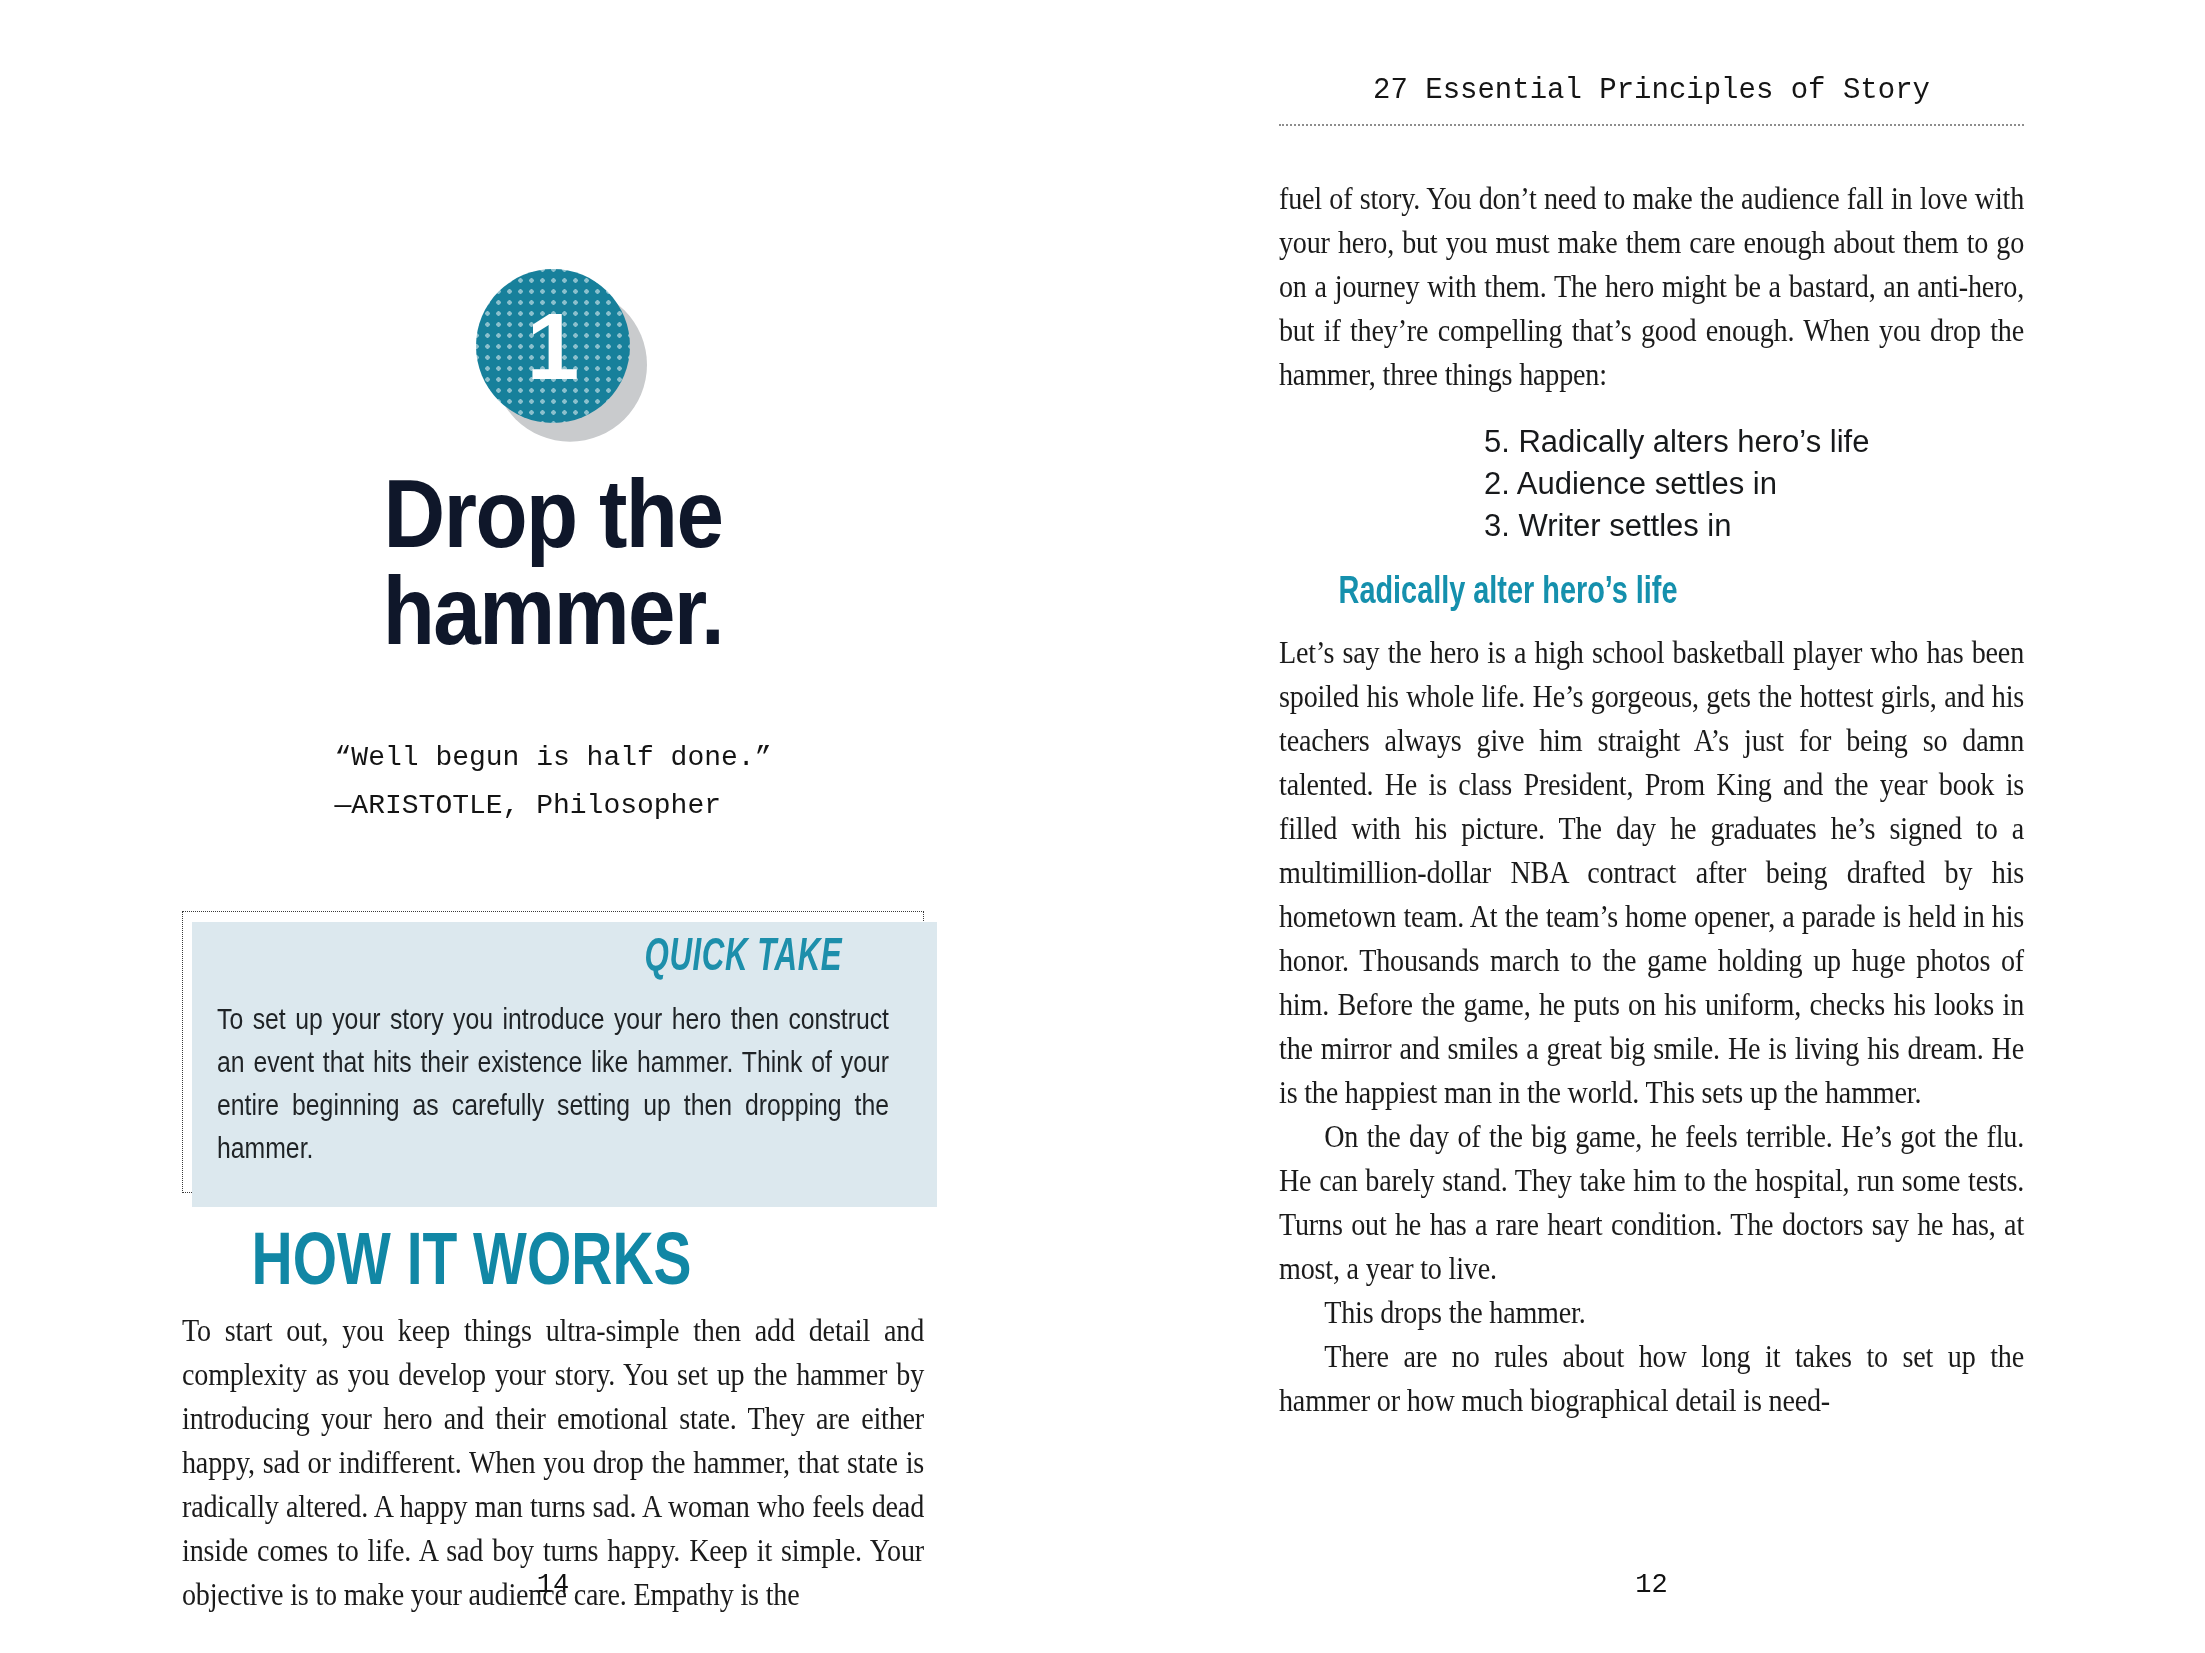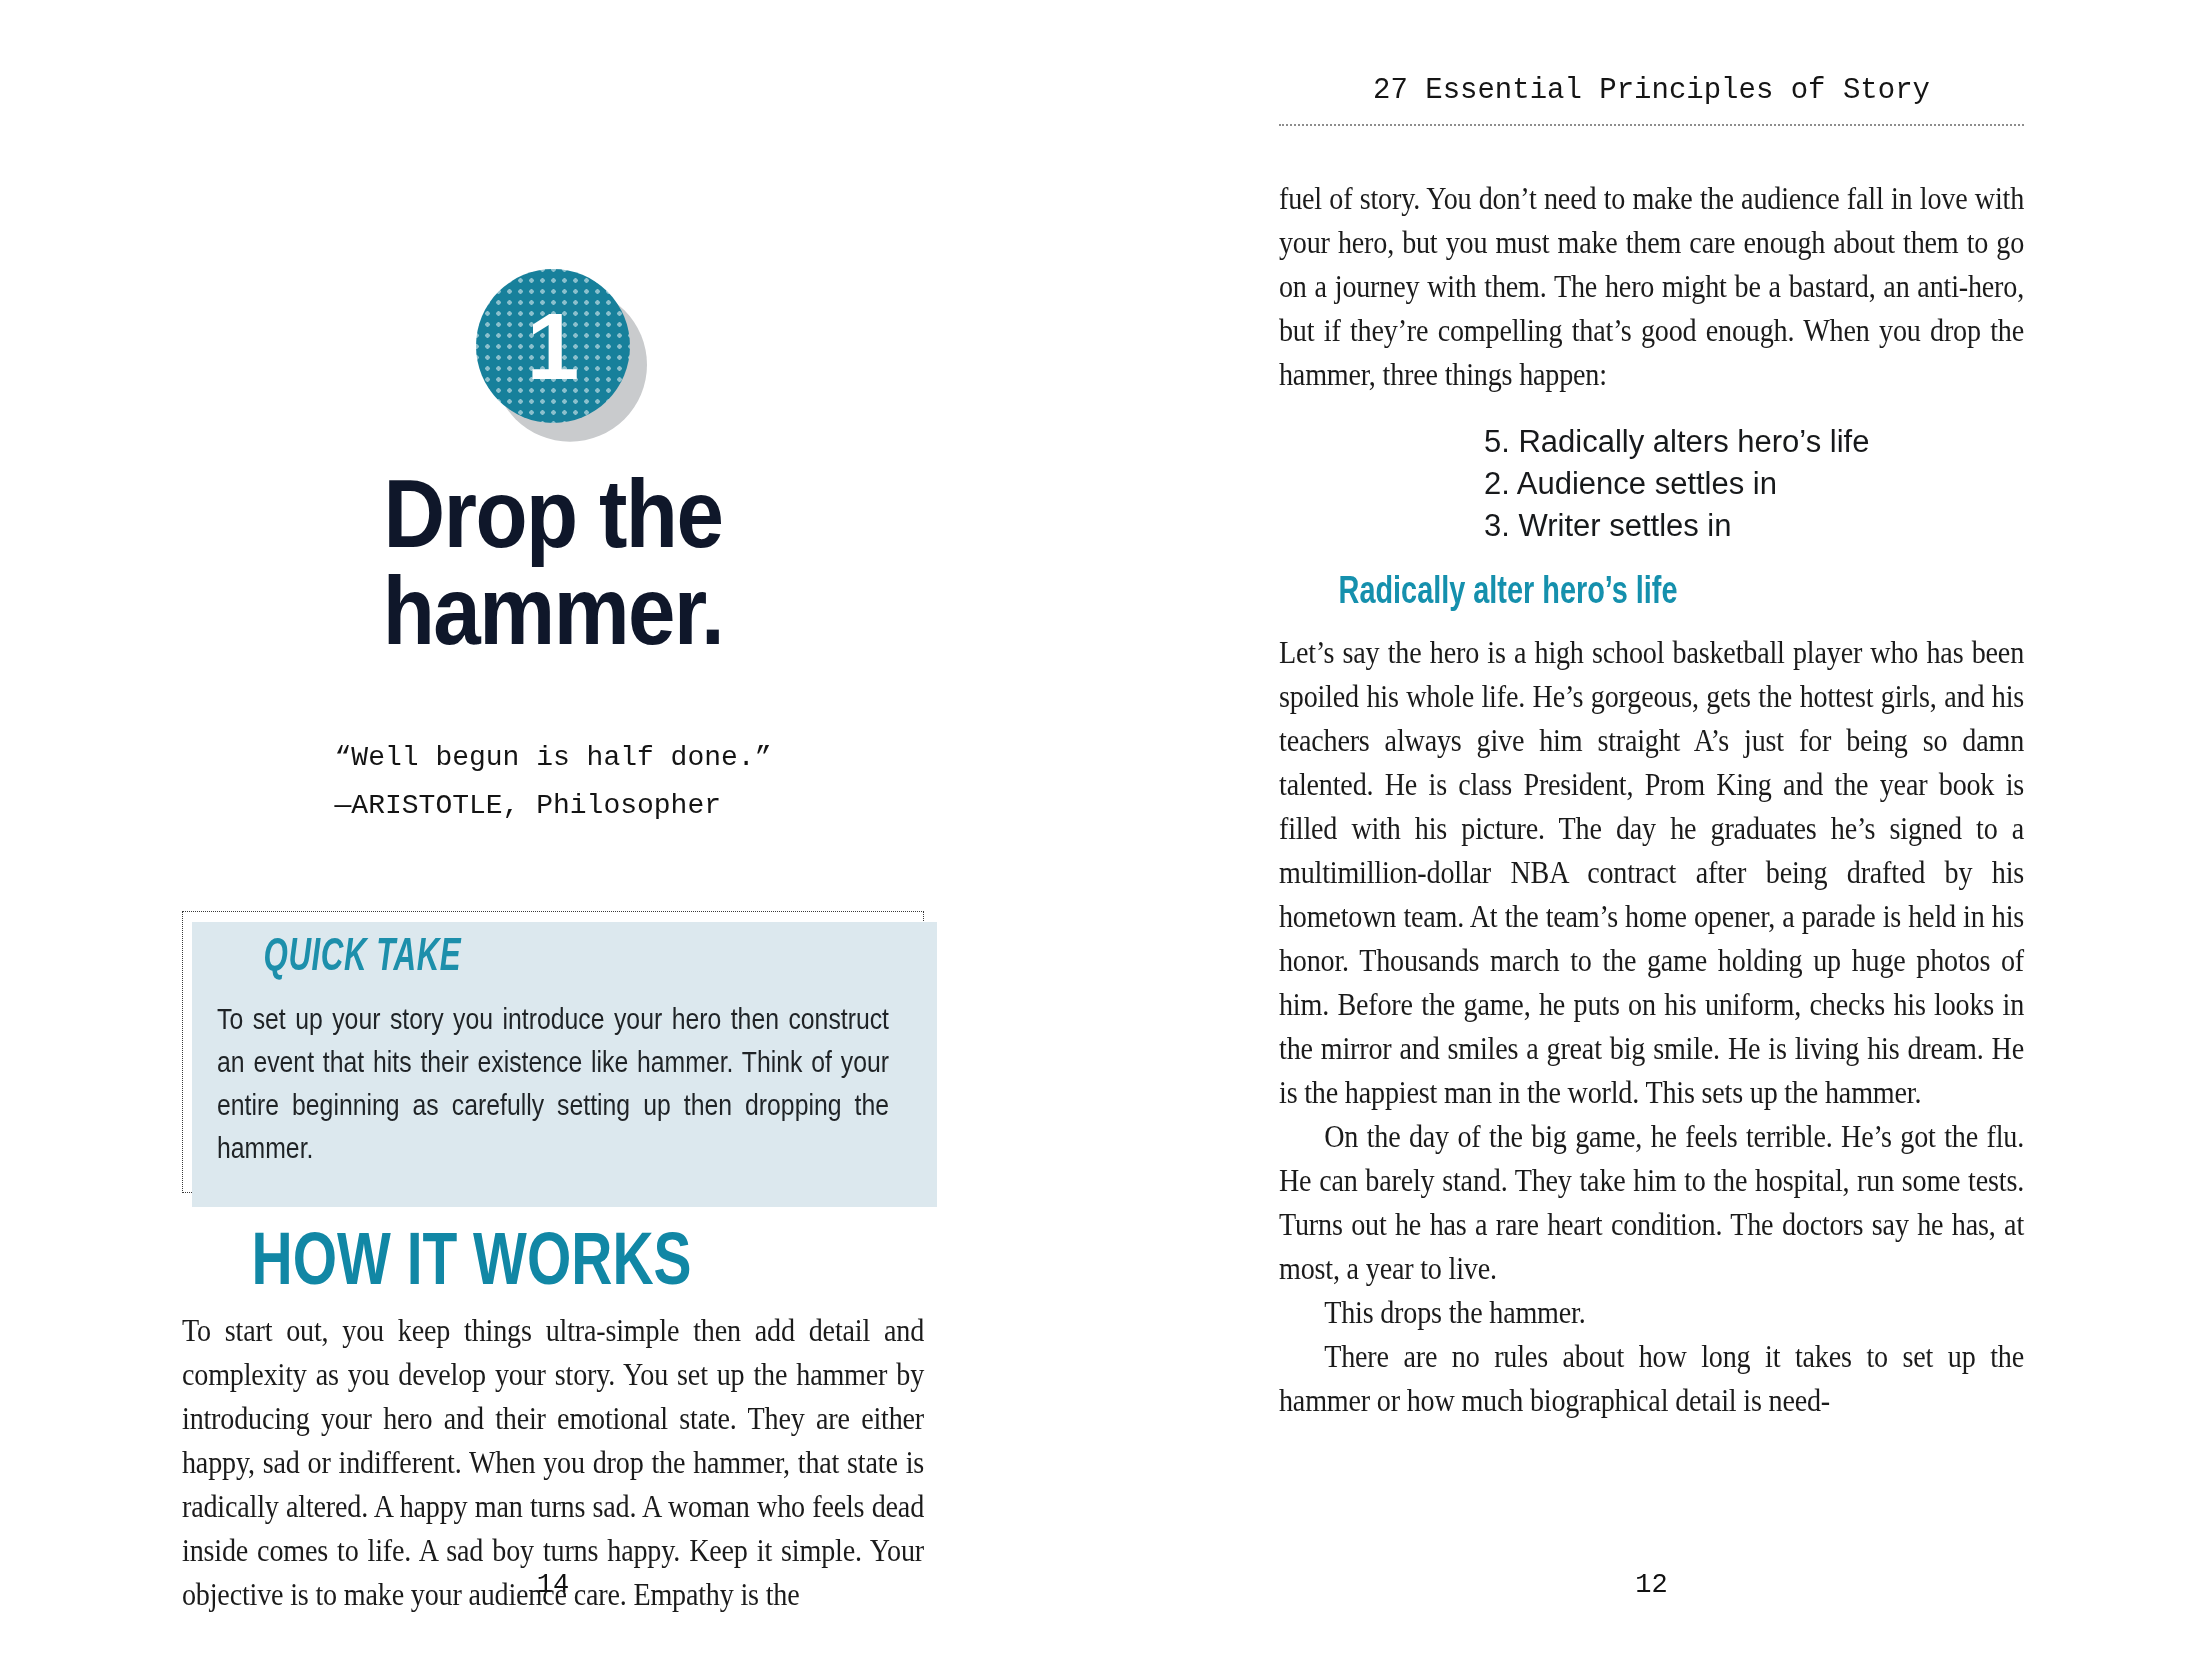--- a/index.html
+++ b/index.html
@@ -44,21 +44,21 @@
 
   .epigraph{
     margin:75px auto 0;width:fit-content;
     font-family:"Liberation Mono", monospace;
     font-size:28px;line-height:48px;color:#141414;white-space:nowrap;
   }
 
   .quick-take{position:relative;margin-top:81px;border:1.7px dotted #3a3a3a;}
   .qt-fill{position:absolute;left:8.5px;top:10.2px;right:-13.6px;bottom:-15.3px;background:#dce8ee;}
   .qt-inner{position:relative;padding:17px 34px 22px;}
-  .qt-heading{text-align:left;line-height:51px;}
+  .qt-heading{text-align:right;line-height:51px;}
   .cx-qt{
     font-family:"Liberation Sans", sans-serif;font-weight:700;font-style:italic;
     font-size:46px;letter-spacing:0.8px;color:#1d8fab;
     transform:scaleX(.68);transform-origin:50% 50%;
   }
   .qt-body{
     font-family:"Liberation Sans", sans-serif;
     font-size:29px;line-height:43px;color:#1f2326;text-align:justify;
     margin:6.8px 0 0;width:117%;transform:scaleX(.8547);transform-origin:0 0;
   }

